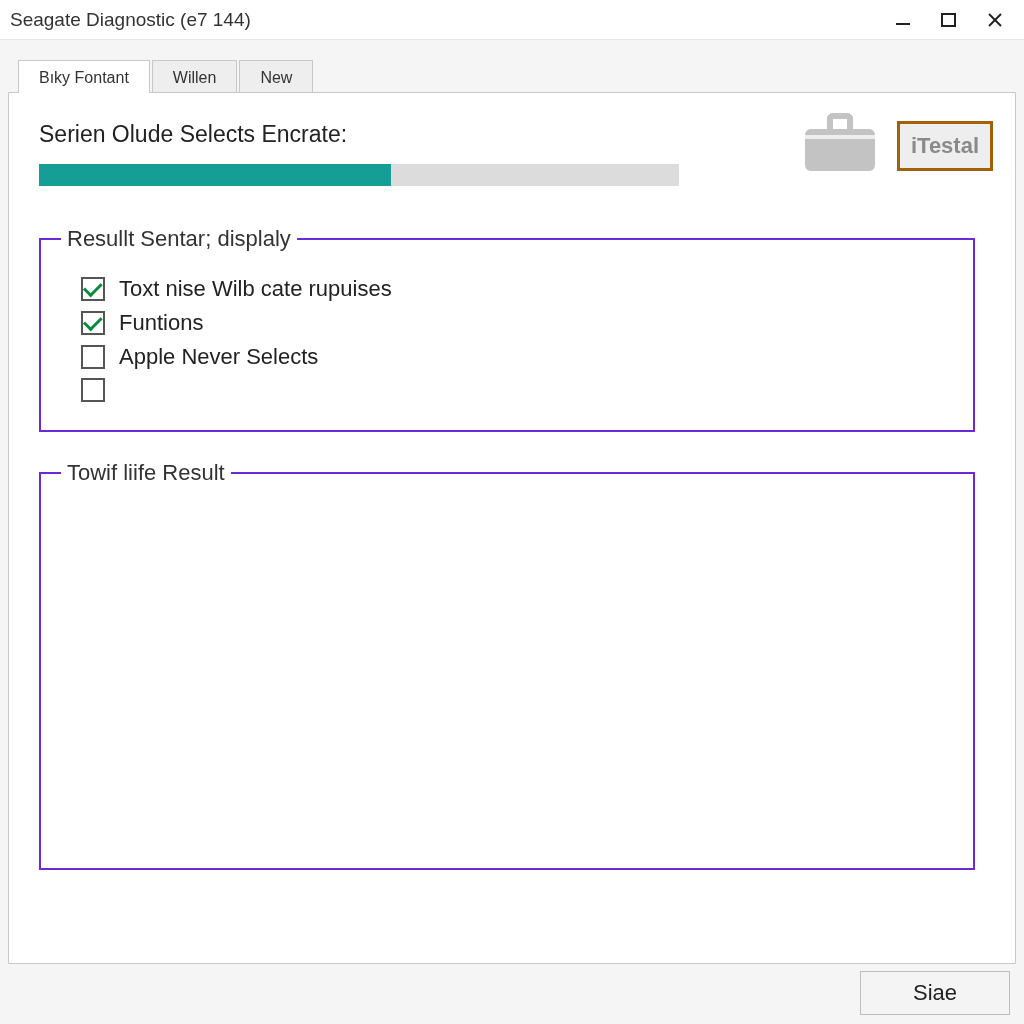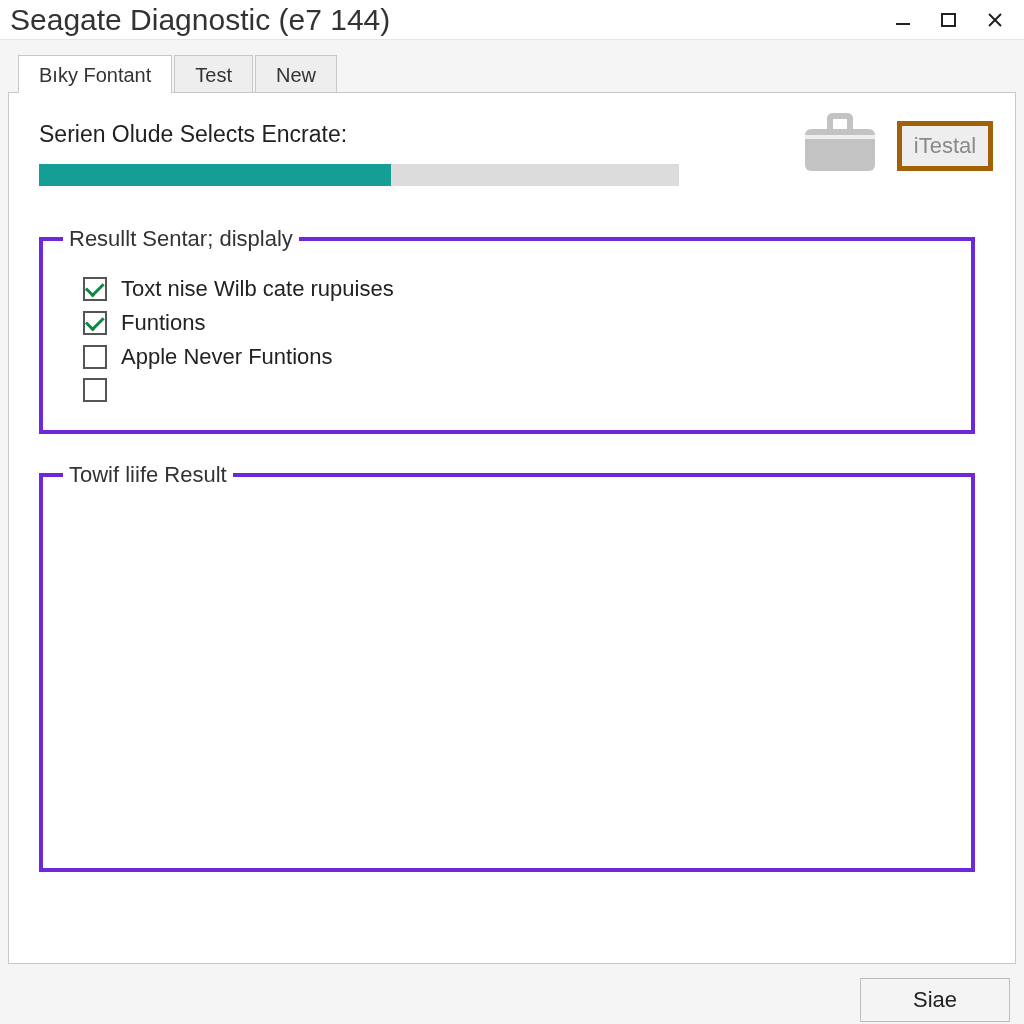--- a/index.html
+++ b/index.html
@@ -17,21 +17,21 @@
   .titlebar {
     display: flex;
     align-items: center;
     height: 40px;
     padding: 0 6px 0 10px;
     background: #ffffff;
     border-bottom: 1px solid #e6e6e6;
   }
   .titlebar .title {
     flex: 1;
-    font-size: 30px;
+    font-size: 19px;
     color: #333;
   }
   .win-controls {
     display: flex;
   }
   .win-btn {
     width: 46px; height: 36px;
     display: flex; align-items: center; justify-content: center;
     background: transparent;
     border: none;
@@ -50,21 +50,21 @@
 
   
   .tabstrip {
     display: flex;
     align-items: flex-end;
     padding-left: 10px;
     height: 44px;
   }
   .tab {
     padding: 8px 20px 6px 20px;
-    font-size: 20px;
+    font-size: 16px;
     color: #333;
     border: 1px solid #c8c8c8;
     border-bottom: none;
     background: #eeeeee;
     margin-right: 2px;
     position: relative;
     top: 1px;
   }
   .tab.active {
     background: #ffffff;
@@ -123,29 +123,29 @@
   .briefcase .slot {
     position: absolute; top: 22px; left: 0; right: 0;
     height: 4px; background: #eeeeee;
   }
 
   .testal-btn {
     position: absolute;
     right: 22px; top: 28px;
     width: 96px; height: 50px;
     background: #eeeeee;
-    border: 5px solid #a16207;
+    border: 3px solid #a16207;
     font-size: 22px;
     color: #8a8a8a;
-    display: flex; align-items: center; justify-content: center;
+    display: flex; align-items: center; justify-content: center; font-weight: bold;
   }
 
   fieldset.group {
     margin: 40px 0 0 0;
-    border: 4px solid #6d28d9;
+    border: 2px solid #6d28d9;
     padding: 16px 20px 20px 20px;
   }
   fieldset.group legend {
     font-size: 22px;
     color: #333;
     padding: 0 6px;
   }
   .chk-row {
     display: flex; align-items: center;
     margin: 8px 0 8px 20px;
@@ -169,21 +169,21 @@
   .chk-label { font-size: 22px; color: #222; }
 
   fieldset.group.result {
     margin-top: 28px;
     min-height: 410px;
   }
 
   
   .bottom-bar {
     position: absolute;
-    right: 14px; bottom: 2px;
+    right: 14px; bottom: 9px;
     display: flex;
     gap: 24px;
     padding-left: 23px;
   }
   .btn {
     width: 150px; height: 44px;
     background: #f4f4f4;
     border: 1px solid #bdbdbd;
     font-size: 22px;
     color: #222;
@@ -212,21 +212,21 @@
           <line x1="15" y1="3" x2="3" y2="15" stroke="#222" stroke-width="2"></line>
         </svg>
     </button>
   </div>
 </div>
 
 <div class="client">
 
   <div class="tabstrip">
     <div class="tab active">Bıky Fontant</div>
-    <div class="tab">Test</div>
+    <div class="tab">Willen</div>
     <div class="tab">New</div>
   </div>
 
   <div class="tabpanel">
 
     <div class="progress-label">Serien Olude Selects Encrate:</div>
     <div class="progress-row">
       <div class="progress-track">
         <div class="progress-fill" id="progress-fill" style="width: 55%;"></div>
       </div>
@@ -245,21 +245,21 @@
       <div class="chk-row">
         <span class="chk checked"></span>
         <span class="chk-label">Toxt nise Wilb cate rupuises</span>
       </div>
       <div class="chk-row">
         <span class="chk checked"></span>
         <span class="chk-label">Funtions</span>
       </div>
       <div class="chk-row">
         <span class="chk"></span>
-        <span class="chk-label">Apple Never Funtions</span>
+        <span class="chk-label">Apple Never Selects</span>
       </div>
       <div class="chk-row">
         <span class="chk"></span>
       </div>
     </fieldset>
 
     <fieldset class="group result">
       <legend>Towif liife Result</legend>
     </fieldset>
 

